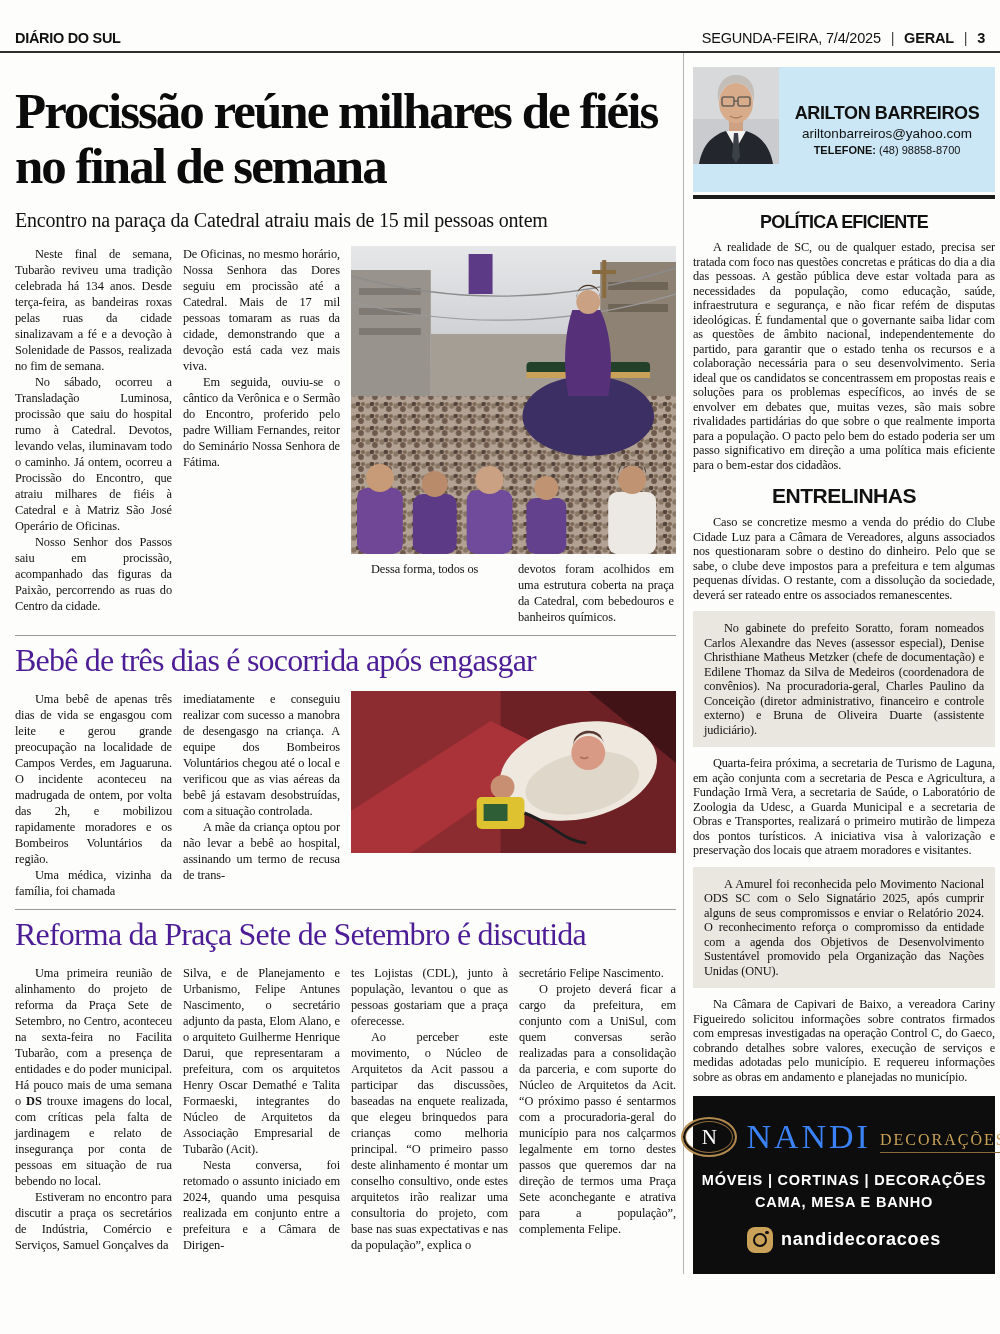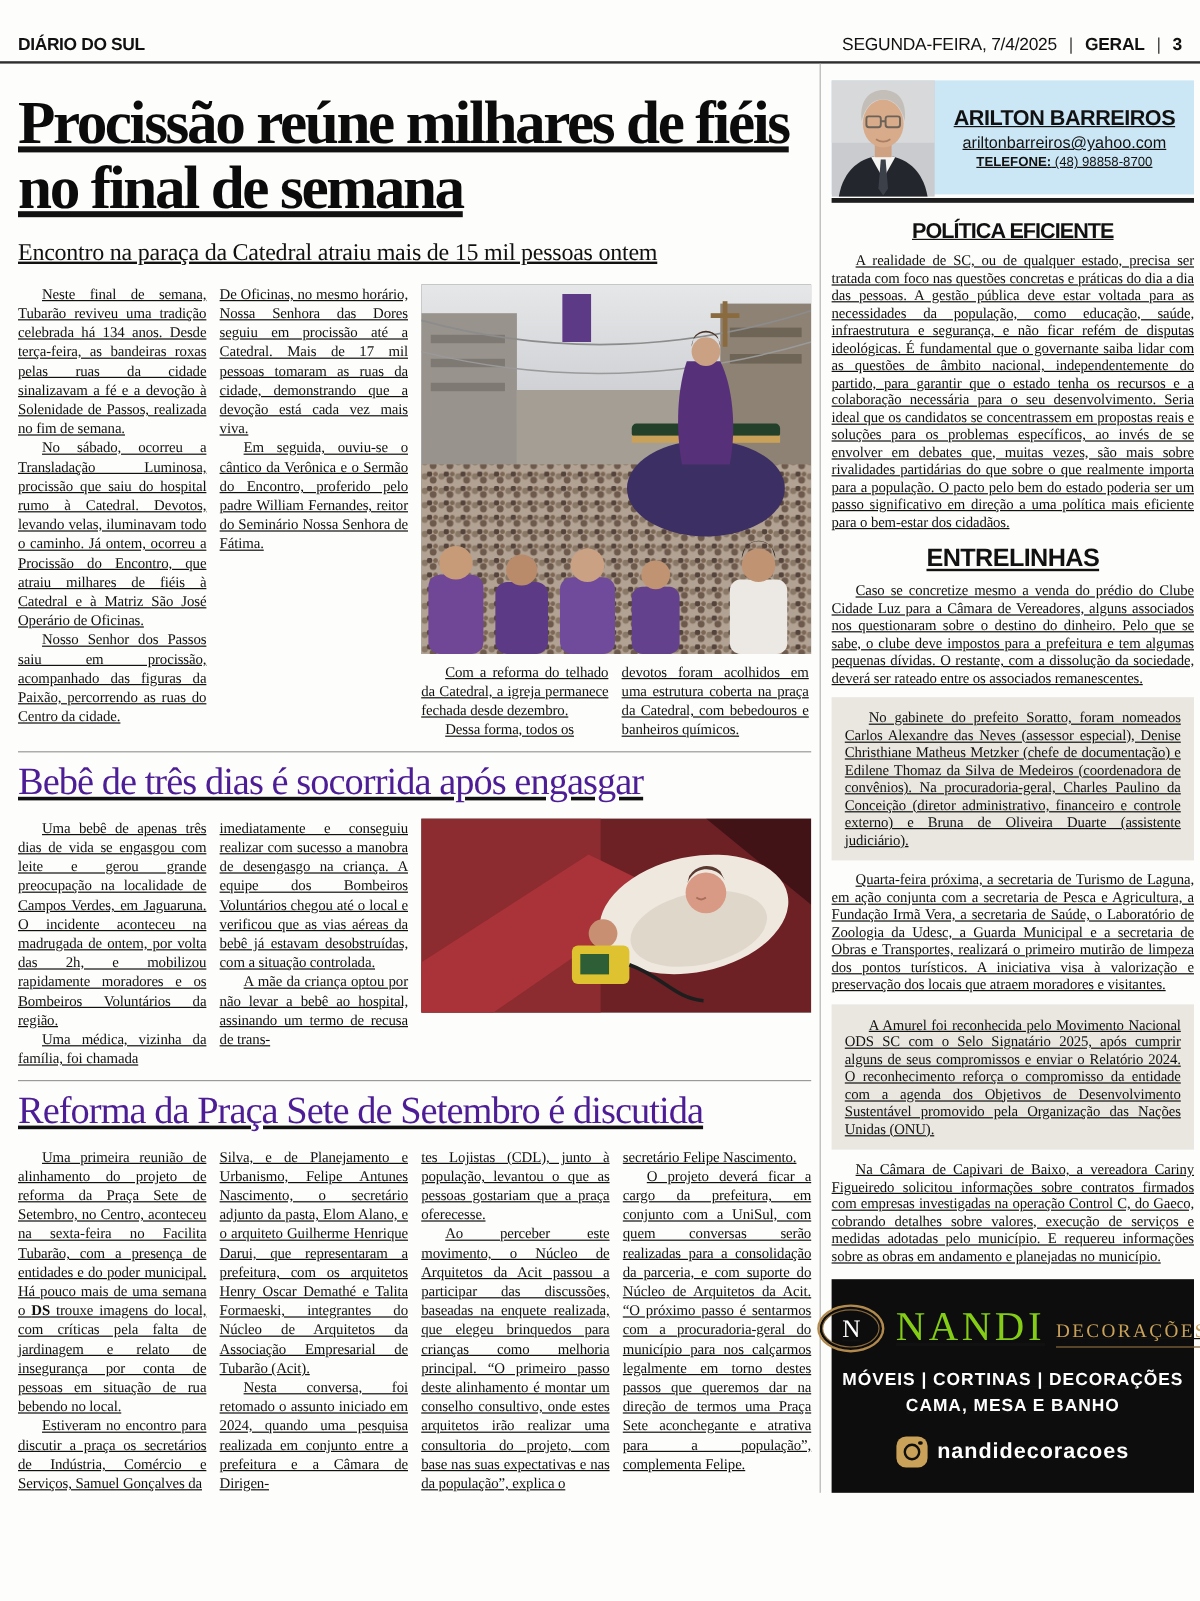--- a/index.html
+++ b/index.html
@@ -7,42 +7,42 @@
         overflow:hidden;font-family:"Liberation Serif",serif;color:#111;}
   
   .topbar{display:flex;justify-content:space-between;align-items:flex-end;
           padding:30px 15px 5px 15px;border-bottom:2px solid #2e2e2e;
           font-family:"Liberation Sans",sans-serif;font-size:14.5px;}
   .masthead{font-weight:bold;letter-spacing:-0.3px;}
   .dateline{letter-spacing:-0.2px;}
   .dateline b{font-weight:bold;}
   .dateline .pipe{margin:0 6px;color:#444;}
   
-  .content{display:flex;align-items:flex-end;text-decoration:underline;}
+  .content{display:flex;align-items:center;}
   .leftcol{width:662px;margin-left:15px;padding-right:7px;}
   .rightcol{width:302px;border-left:1px solid #b3b3b3;padding-left:9px;margin-right:6px;}
   
   .h-main{font-size:51px;line-height:1.06;font-weight:bold;letter-spacing:-2px;
           margin:10px 0 0 0;color:#0b0b0b;}
   .h-sub{font-size:20px;font-weight:normal;margin:16px 0 14px 0;letter-spacing:-0.2px;}
   .h-sec{font-size:32px;font-weight:normal;letter-spacing:-0.8px;margin:4px 0 12px 0;color:#4c1d95;}
   
   .cols{display:flex;gap:11px;}
   .tcol{width:157px;flex:0 0 157px;}
   .bp{font-size:12.4px;line-height:1.29;text-align:justify;margin:0;text-indent:20px;
       letter-spacing:-0.1px;}
   .noind{text-indent:0;}
   .photo-stack{flex:1 1 auto;min-width:0;}
   .cap-cols{display:flex;gap:11px;margin-top:7px;}
   .cap-cols .tcol{width:156px;flex:0 0 156px;}
   hr.sep{border:0;border-top:1px solid #9a9a9a;margin:10px 0 6px 0;}
   .photo-frame{width:100%;overflow:hidden;background:#999;}
   .photo-frame svg{display:block;width:100%;height:100%;}
   
-  .columnist{display:flex;background:#cbe7f5;margin-top:14px;height:95px;}
+  .columnist{display:flex;background:#cbe7f5;margin-top:14px;height:125px;}
   .headshot{width:86px;flex:0 0 86px;}
   .headshot svg{display:block;}
   .col-info{flex:1;display:flex;flex-direction:column;justify-content:center;
             text-align:center;font-family:"Liberation Sans",sans-serif;padding:0 4px;}
   .col-name{font-weight:bold;font-size:18px;letter-spacing:-0.4px;}
   .col-email{font-size:13.5px;margin-top:2px;}
   .col-phone{font-size:11px;margin-top:3px;}
   .col-phone b{font-weight:bold;}
   .blackbar{height:4px;background:#1d1d1d;margin-top:3px;}
   .r-head{font-family:"Liberation Sans",sans-serif;font-weight:bold;text-align:center;
@@ -54,21 +54,21 @@
   .graybox{background:#eae7e1;padding:10px 11px;margin:0 0 9px 0;}
   .graybox .rp{margin:0;}
   
   .ad{background:#0d0d0d;color:#fff;margin-top:12px;height:178px;display:flex;
       flex-direction:column;align-items:center;justify-content:center;gap:13px;}
   .ad-logo{display:flex;align-items:center;gap:9px;}
   .mono{width:52px;height:36px;border:2px solid #b28a4e;border-radius:50%;
         box-shadow:inset 0 0 0 2px #0d0d0d,inset 0 0 0 3px #8a6a3c;
         display:flex;align-items:center;justify-content:center;
         font-family:"Liberation Serif",serif;font-size:21px;color:#fff;}
-  .brand{font-family:"Liberation Serif",serif;font-size:34px;letter-spacing:3px;color:#84cc16;}
+  .brand{font-family:"Liberation Serif",serif;font-size:34px;letter-spacing:3px;color:#3b82f6;}
   .brand2{font-family:"Liberation Serif",serif;font-size:16px;letter-spacing:2px;color:#c9a158;
           border-bottom:1px solid #8a6a3c;padding-bottom:3px;align-self:flex-end;margin-bottom:4px;}
   .ad-lines{font-family:"Liberation Sans",sans-serif;font-weight:bold;font-size:14.5px;
             letter-spacing:0.8px;text-align:center;line-height:1.5;}
   .ad-insta{display:flex;align-items:center;gap:8px;font-family:"Liberation Sans",sans-serif;
             font-weight:bold;font-size:18px;letter-spacing:0.8px;}
   .ig{width:26px;height:26px;border-radius:8px;background:#c9a158;position:relative;}
   .ig::before{content:"";position:absolute;inset:6px;border:2.5px solid #101010;border-radius:50%;}
   .ig::after{content:"";position:absolute;top:4px;right:4px;width:3.5px;height:3.5px;
              background:#101010;border-radius:50%;}
@@ -153,21 +153,20 @@
                   <rect x="176" y="252" width="40" height="56" rx="9" fill="#63418c"></rect>
                   <circle cx="196" cy="242" r="12" fill="#c09373"></circle>
                   <rect x="258" y="246" width="48" height="62" rx="9" fill="#ece9e4"></rect>
                   <circle cx="282" cy="234" r="14" fill="#c09373"></circle>
                   <path d="M268 228 a14 14 0 0 1 28 0 l-3 -9 a14 14 0 0 0 -22 0 z" fill="#2c241e"></path>
                 </g>
               </svg>
             </div>
             <div class="cap-cols">
               <div class="tcol">
-                <p class="bp">Com a reforma do telhado da Catedral, a igreja permanece fechada desde dezembro.</p>
                 <p class="bp">Dessa forma, todos os</p>
               </div>
               <div class="tcol">
                 <p class="bp noind">devotos foram acolhidos em uma estrutura coberta na praça da Catedral, com bebedouros e banheiros químicos.</p>
               </div>
             </div>
           </div>
         </div>
       </article>
 

